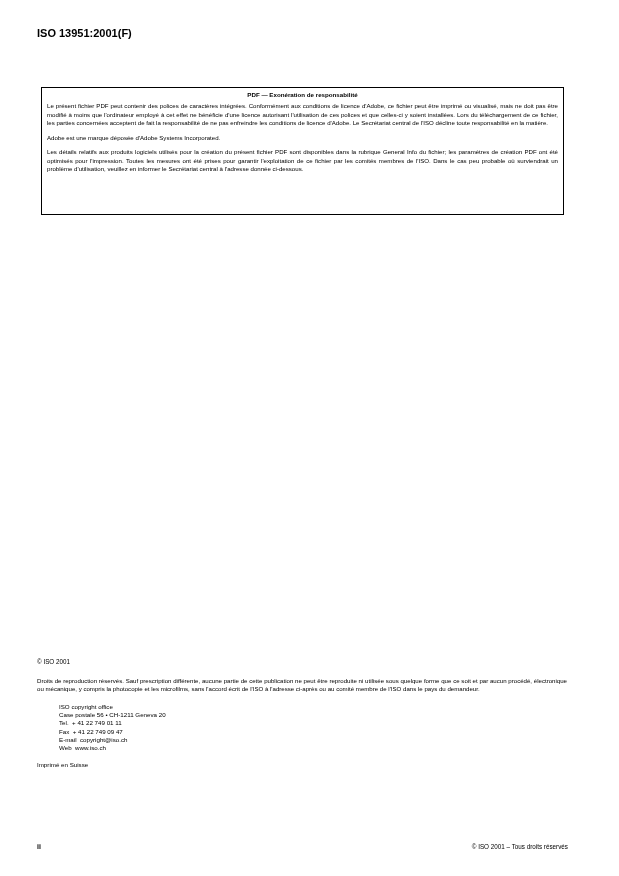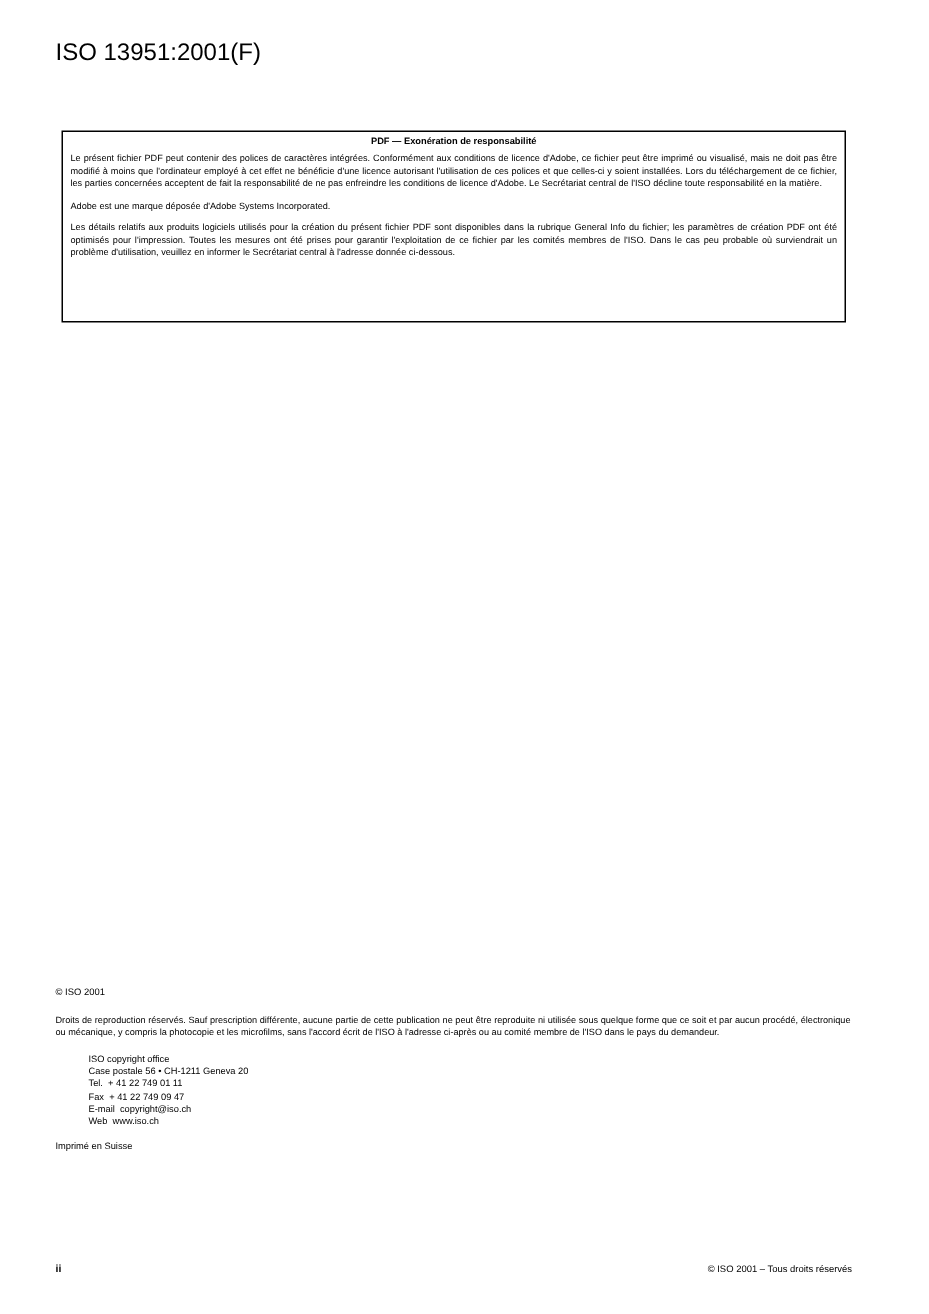--- a/index.html
+++ b/index.html
@@ -1,18 +1,18 @@
 <!DOCTYPE html>
 <html><head>
 <meta charset="utf-8">
 <style>
   html, body { margin:0; padding:0; background:#ffffff; }
   body { width:619px; height:876px; position:relative; overflow:hidden;
          font-family:"Liberation Sans", sans-serif; color:#000; }
-  .doc-title { position:absolute; left:37px; top:27px; font-size:16px; font-weight:normal; }
+  .doc-title { position:absolute; left:37px; top:27px; font-size:11px; font-weight:bold; }
   .disclaimer { position:absolute; left:41px; top:87px; width:523px; height:128px;
                 border:1px solid #000; box-sizing:border-box; padding:3px 5px; }
   .disc-heading { text-align:center; font-weight:bold; font-size:6.2px; line-height:8px; margin-bottom:3px; }
   .disc-para { font-size:6.1px; line-height:8.5px; text-align:justify; margin:0 0 6px 0; }
   .copyright-block { position:absolute; left:37px; top:658px; width:530px; }
   .copy-line { font-size:6.3px; line-height:8.5px; margin-bottom:10px; }
   .rights { font-size:6.1px; line-height:8.6px; text-align:justify; margin-bottom:9px; }
   .office { margin-left:22px; font-size:6.2px; line-height:8.3px; margin-bottom:9px; }
   .office div { white-space:pre; }
   .printed { font-size:6.2px; line-height:8.5px; }

